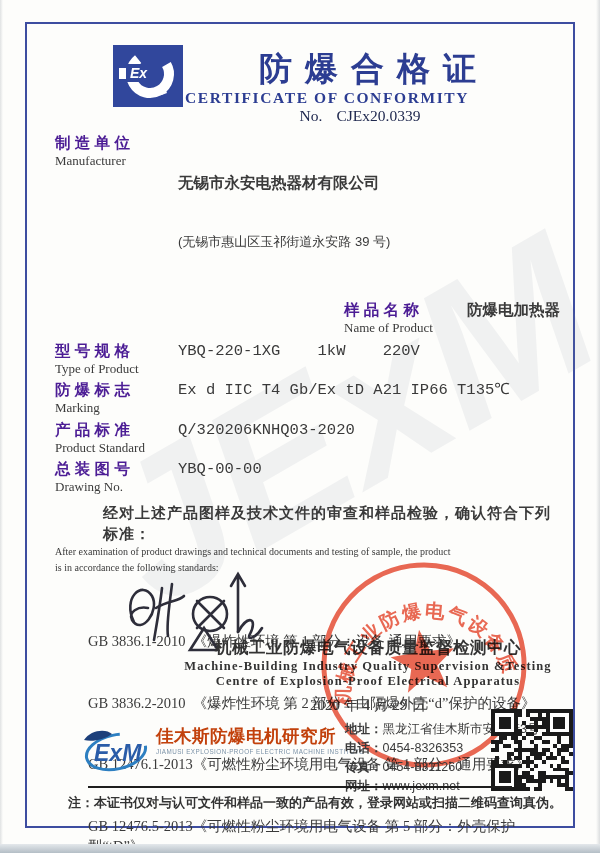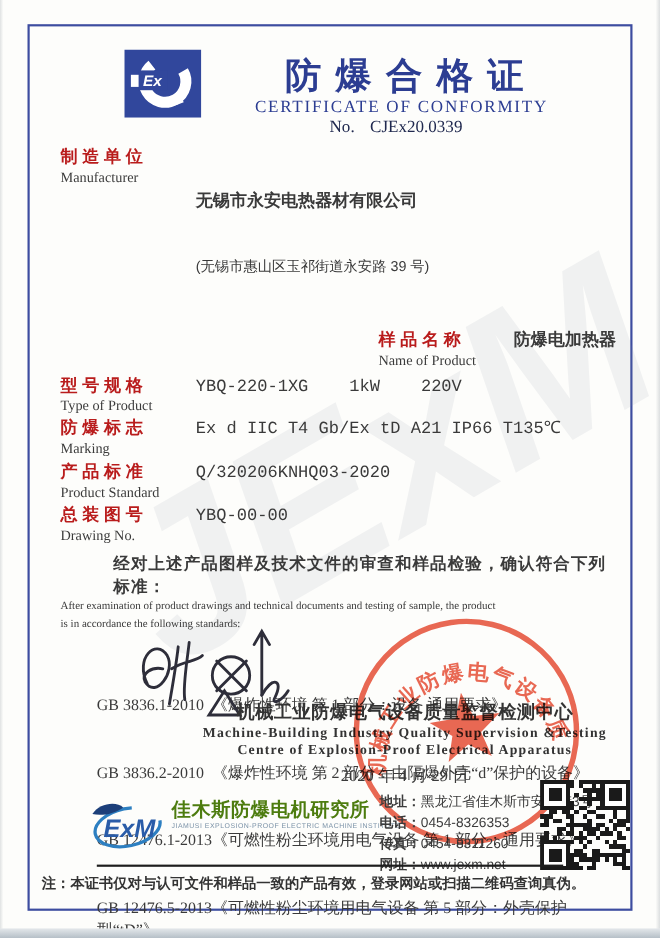--- a/index.html
+++ b/index.html
@@ -20,32 +20,32 @@
 
   .watermark { position:absolute; left:110px; top:240px; width:480px; height:360px;
     display:flex; align-items:center; justify-content:center;
     font-size:200px; font-weight:bold; font-style:italic;
     color:rgba(125,135,155,0.10); transform:rotate(-30deg); pointer-events:none; }
 
   
   .logo-ex { position:absolute; left:113px; top:45px; }
   .title-cn { position:absolute; left:195px; top:47px; width:345px; text-align:center;
     font-size:33px; font-weight:bold; color:#2c3d92; letter-spacing:13px; text-indent:13px; }
-  .title-en { position:absolute; left:185px; top:89px; width:360px; text-align:center;
-    font-family:"Liberation Serif","DejaVu Serif",serif; font-weight:normal;
+  .title-en { position:absolute; left:185px; top:89px; width:360px; 
+    font-family:"Liberation Serif","DejaVu Serif",serif; font-weight:bold;
     font-size:15.5px; color:#2c3d92; letter-spacing:1.6px; }
   .cert-no { position:absolute; left:205px; top:107px; width:310px; text-align:center;
     font-family:"Liberation Serif","DejaVu Serif",serif; font-size:15.5px; color:#20294f; }
   .cert-no .num { margin-left:14px; }
 
   
   .main { position:absolute; left:55px; top:133px; width:505px; }
   .row { display:flex; align-items:flex-start; margin-bottom:8px; }
   .lab { width:123px; flex:none; }
-  .lab-cn { font-size:15.5px; font-weight:bold; color:#b91c1c; line-height:20px; white-space:pre; }
+  .lab-cn { font-size:15.5px; font-weight:bold; color:#4c1d95; line-height:20px; white-space:pre; }
   .lab-en { font-family:"Liberation Serif","DejaVu Serif",serif; font-size:13px;
     color:#3b3b3b; line-height:15px; }
   .val { font-size:15.5px; line-height:20px; white-space:pre-wrap; }
   .val .sub { font-size:13px; line-height:18px; }
   .serif { font-family:Liberation Mono, monospace;text-align:center; }
   .cnval { font-weight:600; }
 
   .statement { margin-top:8px; }
   .statement .cn { font-size:15px; font-weight:bold; letter-spacing:1px; line-height:21px;margin-left:48px; }
   .statement .en { font-family:"Liberation Serif","DejaVu Serif",serif; font-size:10px; line-height:16px; }
@@ -58,27 +58,27 @@
   .org-en { font-family:"Liberation Serif","DejaVu Serif",serif; font-weight:600;
     font-size:12.5px; line-height:15px; letter-spacing:1.1px; color:#333; }
   .org-date { font-family:"Liberation Serif","DejaVu Serif",serif; font-size:15px; margin-top:7px; }
 
   .stamp { position:absolute; left:315px; top:556px; width:218px; height:218px;
     opacity:.88; mix-blend-mode:multiply; pointer-events:none; }
 
   
   .inst { position:absolute; left:82px; top:724px; display:flex; }
   .inst-text { margin-left:8px; }
-  .inst-cn { font-size:17.5px; font-weight:bold; color:#4d7c0f; letter-spacing:.5px; }
+  .inst-cn { font-size:17.5px; font-weight:bold; color:#c2410c; letter-spacing:.5px; }
   .inst-en { font-size:6.3px; color:#7c93a8; letter-spacing:.45px; white-space:nowrap; }
   .contact { position:absolute; left:345px; top:720px; font-size:12.5px; line-height:19px; color:#3b3b3b; }
   .contact b { font-weight:bold;margin-top:11px; }
   .qr { position:absolute; left:491px; top:709px; width:82px; height:82px; }
   .footrule { position:absolute; left:88px; top:786px; width:424px; height:2px; background:#1e1e1e; }
-  .note { position:absolute; left:38px; top:794px; width:524px; text-align:left;
+  .note { position:absolute; left:38px; top:794px; width:524px; text-align:right;
     font-size:13px; font-weight:600; color:#333; }
 </style>
 </head>
 <body>
 
 <div class="page">
   <div class="frame"></div>
   <div class="watermark">JExM</div>
 
   <div class="logo-ex">

